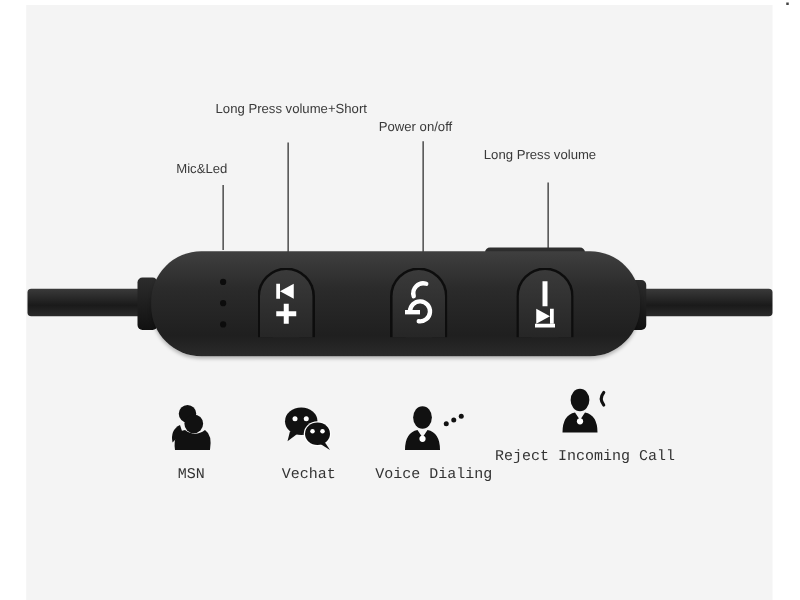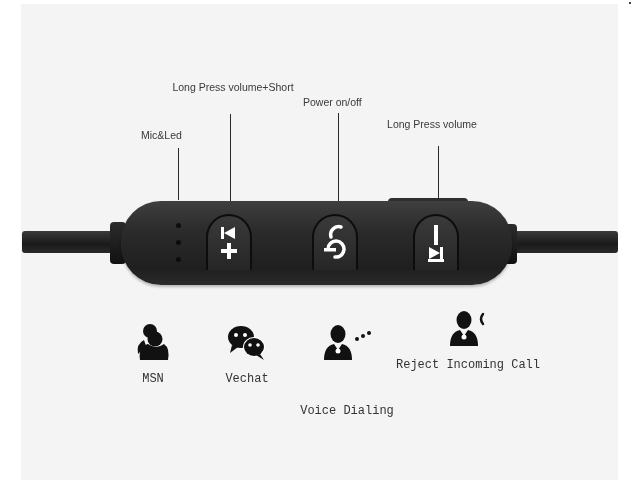--- a/index.html
+++ b/index.html
@@ -137,21 +137,21 @@
       <ellipse cx="28" cy="24" rx="11" ry="10" fill="#fff"></ellipse>
       <ellipse cx="28" cy="24" rx="10" ry="9" fill="#111"></ellipse>
       <polygon points="34,31 38,37 30,32" fill="#111"></polygon>
       <circle cx="24" cy="22" r="1.8" fill="#fff"></circle>
       <circle cx="32" cy="22" r="1.8" fill="#fff"></circle>
     </svg>
   </div>
   <div class="flabel">Vechat</div>
 </div>
 
-<div class="feature" style="left:312px; top:322px; width:70px;gap:32px;">
+<div class="feature" style="left:312px; top:322px; width:70px;">
   <div class="ficon">
     <svg width="50" height="40" viewBox="0 0 50 40">
       <ellipse cx="16" cy="12" rx="7.5" ry="9" fill="#111"></ellipse>
       <path d="M2 38 Q2 24 12 22 L16 28 L20 22 Q30 24 30 38 Z" fill="#111"></path>
       <circle cx="16" cy="29" r="2.5" fill="#fff"></circle>
       <circle cx="35" cy="17" r="2" fill="#111"></circle>
       <circle cx="41" cy="14" r="2" fill="#111"></circle>
       <circle cx="47" cy="11" r="2" fill="#111"></circle>
     </svg>
   </div>

